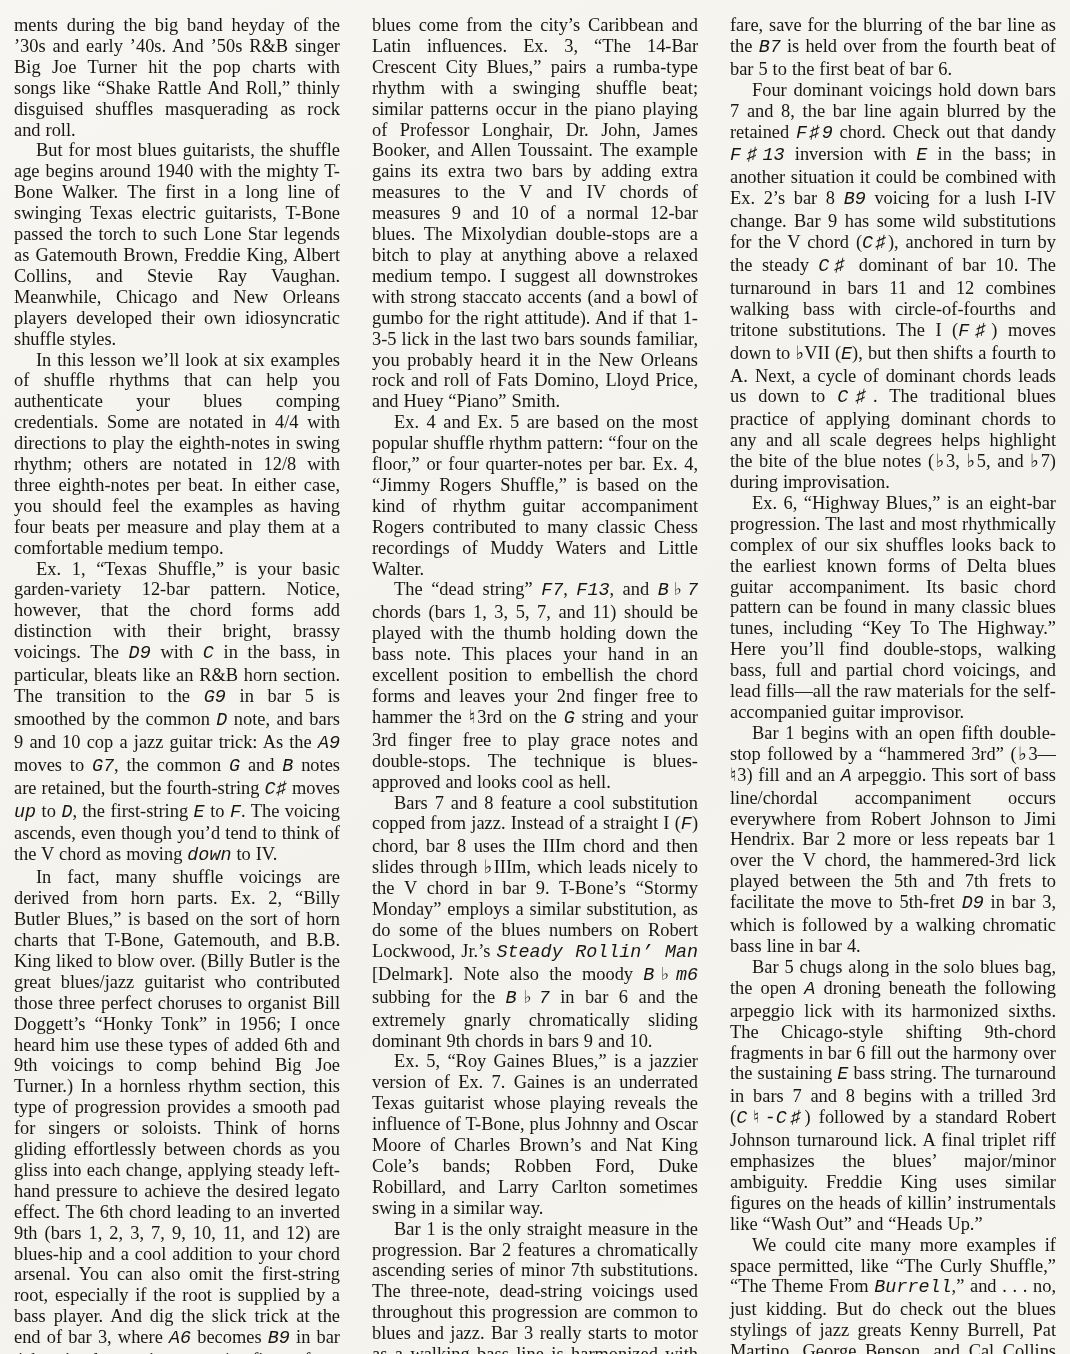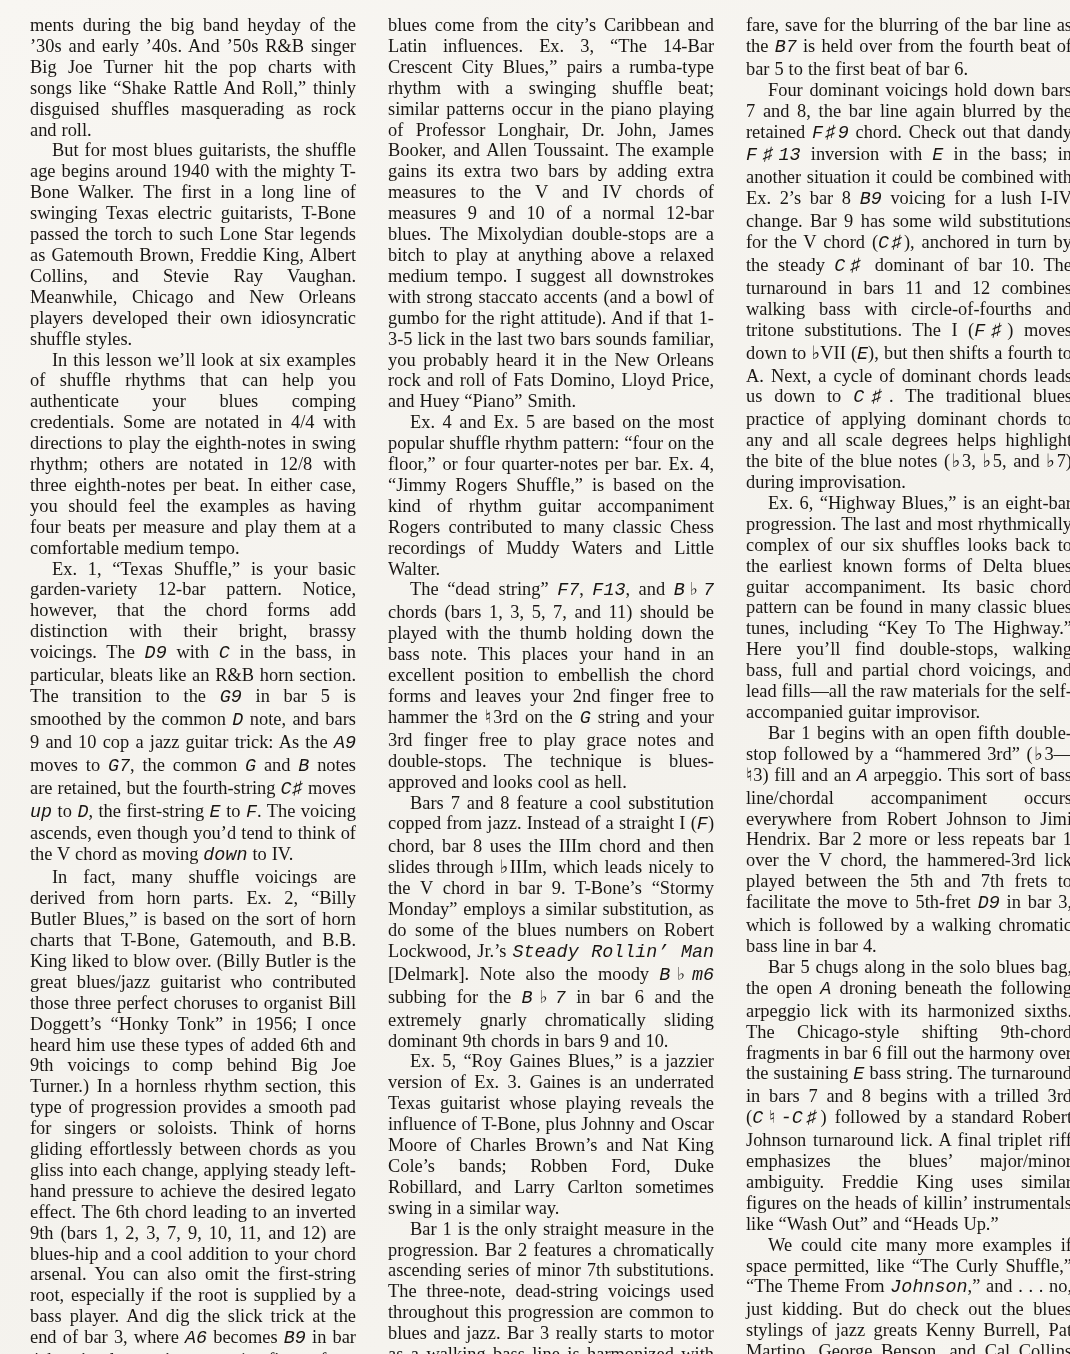--- a/index.html
+++ b/index.html
@@ -6,21 +6,21 @@
     margin: 0;
     padding: 0;
     background: #e8e6e1;
   }
   .page {
     position: relative;
     width: 1070px;
     height: 1354px;
     margin: 0 auto;
     box-sizing: border-box;
-    padding: 15px 14px 8px 30px;
+    padding: 15px 14px 8px 14px;
     background: linear-gradient(145deg, #f8f6f2 0%, #f4f2ed 55%, #f6f4ef 100%);
     color: #191613;
     font-family: "Liberation Serif", "DejaVu Serif", serif;
     display: flex;
     gap: 32px;
     overflow: hidden;
   }
   .column {
     flex: 0 0 326px;
     width: 326px;
@@ -69,24 +69,24 @@
       <p class="para indent">But for most blues guitarists, the shuffle age begins around 1940 with the mighty T-Bone Walker. The first in a long line of swinging Texas electric guitarists, T-Bone passed the torch to such Lone Star legends as Gatemouth Brown, Freddie King, Albert Collins, and Stevie Ray Vaughan. Meanwhile, Chicago and New Orleans players developed their own idiosyncratic shuffle styles.</p>
       <p class="para indent">In this lesson we’ll look at six examples of shuffle rhythms that can help you authenticate your blues comping credentials. Some are notated in 4/4 with directions to play the eighth-notes in swing rhythm; others are notated in 12/8 with three eighth-notes per beat. In either case, you should feel the examples as having four beats per measure and play them at a comfortable medium tempo.</p>
       <p class="para indent">Ex. 1, “Texas Shuffle,” is your basic garden-variety 12-bar pattern. Notice, however, that the chord forms add distinction with their bright, brassy voicings. The <i>D9</i> with <i>C</i> in the bass, in particular, bleats like an R&amp;B horn section. The transition to the <i>G9</i> in bar 5 is smoothed by the common <i>D</i> note, and bars 9 and 10 cop a jazz guitar trick: As the <i>A9</i> moves to <i>G7</i>, the common <i>G</i> and <i>B</i> notes are retained, but the fourth-string <i>C♯</i> moves <i>up</i> to <i>D</i>, the first-string <i>E</i> to <i>F</i>. The voicing ascends, even though you’d tend to think of the V chord as moving <i>down</i> to IV.</p>
       <p class="para indent">In fact, many shuffle voicings are derived from horn parts. Ex. 2, “Billy Butler Blues,” is based on the sort of horn charts that T-Bone, Gatemouth, and B.B. King liked to blow over. (Billy Butler is the great blues/jazz guitarist who contributed those three perfect choruses to organist Bill Doggett’s “Honky Tonk” in 1956; I once heard him use these types of added 6th and 9th voicings to comp behind Big Joe Turner.) In a hornless rhythm section, this type of progression provides a smooth pad for singers or soloists. Think of horns gliding effortlessly between chords as you gliss into each change, applying steady left-hand pressure to achieve the desired legato effect. The 6th chord leading to an inverted 9th (bars 1, 2, 3, 7, 9, 10, 11, and 12) are blues-hip and a cool addition to your chord arsenal. You can also omit the first-string root, especially if the root is supplied by a bass player. And dig the slick trick at the end of bar 3, where <i>A6</i> becomes <i>B9</i> in bar 4 by simply moving your 1st finger from first-string <i>A</i> to fifth-string <i>D♯</i>. This <i>B9</i> is a passing chord that resolves through  to .</p>
     </div>
   <div class="column">
       <p class="para">blues come from the city’s Caribbean and Latin influences. Ex. 3, “The 14-Bar Crescent City Blues,” pairs a rumba-type rhythm with a swinging shuffle beat; similar patterns occur in the piano playing of Professor Longhair, Dr. John, James Booker, and Allen Toussaint. The example gains its extra two bars by adding extra measures to the V and IV chords of measures 9 and 10 of a normal 12-bar blues. The Mixolydian double-stops are a bitch to play at anything above a relaxed medium tempo. I suggest all downstrokes with strong staccato accents (and a bowl of gumbo for the right attitude). And if that 1-3-5 lick in the last two bars sounds familiar, you probably heard it in the New Orleans rock and roll of Fats Domino, Lloyd Price, and Huey “Piano” Smith.</p>
       <p class="para indent">Ex. 4 and Ex. 5 are based on the most popular shuffle rhythm pattern: “four on the floor,” or four quarter-notes per bar. Ex. 4, “Jimmy Rogers Shuffle,” is based on the kind of rhythm guitar accompaniment Rogers contributed to many classic Chess recordings of Muddy Waters and Little Walter.</p>
       <p class="para indent">The “dead string” <i>F7</i>, <i>F13</i>, and <i>B♭7</i> chords (bars 1, 3, 5, 7, and 11) should be played with the thumb holding down the bass note. This places your hand in an excellent position to embellish the chord forms and leaves your 2nd finger free to hammer the ♮3rd on the <i>G</i> string and your 3rd finger free to play grace notes and double-stops. The technique is blues-approved and looks cool as hell.</p>
       <p class="para indent">Bars 7 and 8 feature a cool substitution copped from jazz. Instead of a straight I (<i>F</i>) chord, bar 8 uses the IIIm chord and then slides through ♭IIIm, which leads nicely to the V chord in bar 9. T-Bone’s “Stormy Monday” employs a similar substitution, as do some of the blues numbers on Robert Lockwood, Jr.’s <i>Steady Rollin’ Man</i> [Delmark]. Note also the moody <i>B♭m6</i> subbing for the <i>B♭7</i> in bar 6 and the extremely gnarly chromatically sliding dominant 9th chords in bars 9 and 10.</p>
-      <p class="para indent">Ex. 5, “Roy Gaines Blues,” is a jazzier version of Ex. 3. Gaines is an underrated Texas guitarist whose playing reveals the influence of T-Bone, plus Johnny and Oscar Moore of Charles Brown’s and Nat King Cole’s bands; Robben Ford, Duke Robillard, and Larry Carlton sometimes swing in a similar way.</p>
+      <p class="para indent">Ex. 5, “Roy Gaines Blues,” is a jazzier version of Ex. 7. Gaines is an underrated Texas guitarist whose playing reveals the influence of T-Bone, plus Johnny and Oscar Moore of Charles Brown’s and Nat King Cole’s bands; Robben Ford, Duke Robillard, and Larry Carlton sometimes swing in a similar way.</p>
       <p class="para indent">Bar 1 is the only straight measure in the progression. Bar 2 features a chromatically ascending series of minor 7th substitutions. The three-note, dead-string voicings used throughout this progression are common to blues and jazz. Bar 3 really starts to motor as a walking bass line is harmonized with dominant 7th chords. Bar 4 layers on some melody with different  dominant chords. The IV change in bars 5 and 6 is standard</p>
     </div>
   <div class="column">
       <p class="para">fare, save for the blurring of the bar line as the <i>B7</i> is held over from the fourth beat of bar 5 to the first beat of bar 6.</p>
       <p class="para indent">Four dominant voicings hold down bars 7 and 8, the bar line again blurred by the retained <i>F♯9</i> chord. Check out that dandy <i>F♯13</i> inversion with <i>E</i> in the bass; in another situation it could be combined with Ex. 2’s bar 8 <i>B9</i> voicing for a lush I-IV change. Bar 9 has some wild substitutions for the V chord (<i>C♯</i>), anchored in turn by the steady <i>C♯</i> dominant of bar 10. The turnaround in bars 11 and 12 combines walking bass with circle-of-fourths and tritone substitutions. The I (<i>F♯</i>) moves down to ♭VII (<i>E</i>), but then shifts a fourth to A. Next, a cycle of dominant chords leads us down to <i>C♯</i>. The traditional blues practice of applying dominant chords to any and all scale degrees helps highlight the bite of the blue notes (♭3, ♭5, and ♭7) during improvisation.</p>
       <p class="para indent">Ex. 6, “Highway Blues,” is an eight-bar progression. The last and most rhythmically complex of our six shuffles looks back to the earliest known forms of Delta blues guitar accompaniment. Its basic chord pattern can be found in many classic blues tunes, including “Key To The Highway.” Here you’ll find double-stops, walking bass, full and partial chord voicings, and lead fills—all the raw materials for the self-accompanied guitar improvisor.</p>
       <p class="para indent">Bar 1 begins with an open fifth double-stop followed by a “hammered 3rd” (♭3—♮3) fill and an <i>A</i> arpeggio. This sort of bass line/chordal accompaniment occurs everywhere from Robert Johnson to Jimi Hendrix. Bar 2 more or less repeats bar 1 over the V chord, the hammered-3rd lick played between the 5th and 7th frets to facilitate the move to 5th-fret <i>D9</i> in bar 3, which is followed by a walking chromatic bass line in bar 4.</p>
       <p class="para indent">Bar 5 chugs along in the solo blues bag, the open <i>A</i> droning beneath the following arpeggio lick with its harmonized sixths. The Chicago-style shifting 9th-chord fragments in bar 6 fill out the harmony over the sustaining <i>E</i> bass string. The turnaround in bars 7 and 8 begins with a trilled 3rd (<i>C♮-C♯</i>) followed by a standard Robert Johnson turnaround lick. A final triplet riff emphasizes the blues’ major/minor ambiguity. Freddie King uses similar figures on the heads of killin’ instrumentals like “Wash Out” and “Heads Up.”</p>
-      <p class="para indent">We could cite many more examples if space permitted, like “The Curly Shuffle,” “The Theme From <i>Johnson</i>,” and . . . no, just kidding. But do check out the blues stylings of jazz greats Kenny Burrell, Pat Martino, George Benson, and Cal Collins for more ideas.<span class="end-marker"></span></p>
+      <p class="para indent">We could cite many more examples if space permitted, like “The Curly Shuffle,” “The Theme From <i>Burrell</i>,” and . . . no, just kidding. But do check out the blues stylings of jazz greats Kenny Burrell, Pat Martino, George Benson, and Cal Collins for more ideas.<span class="end-marker"></span></p>
     </div>
 </div>
 
 </body></html>

